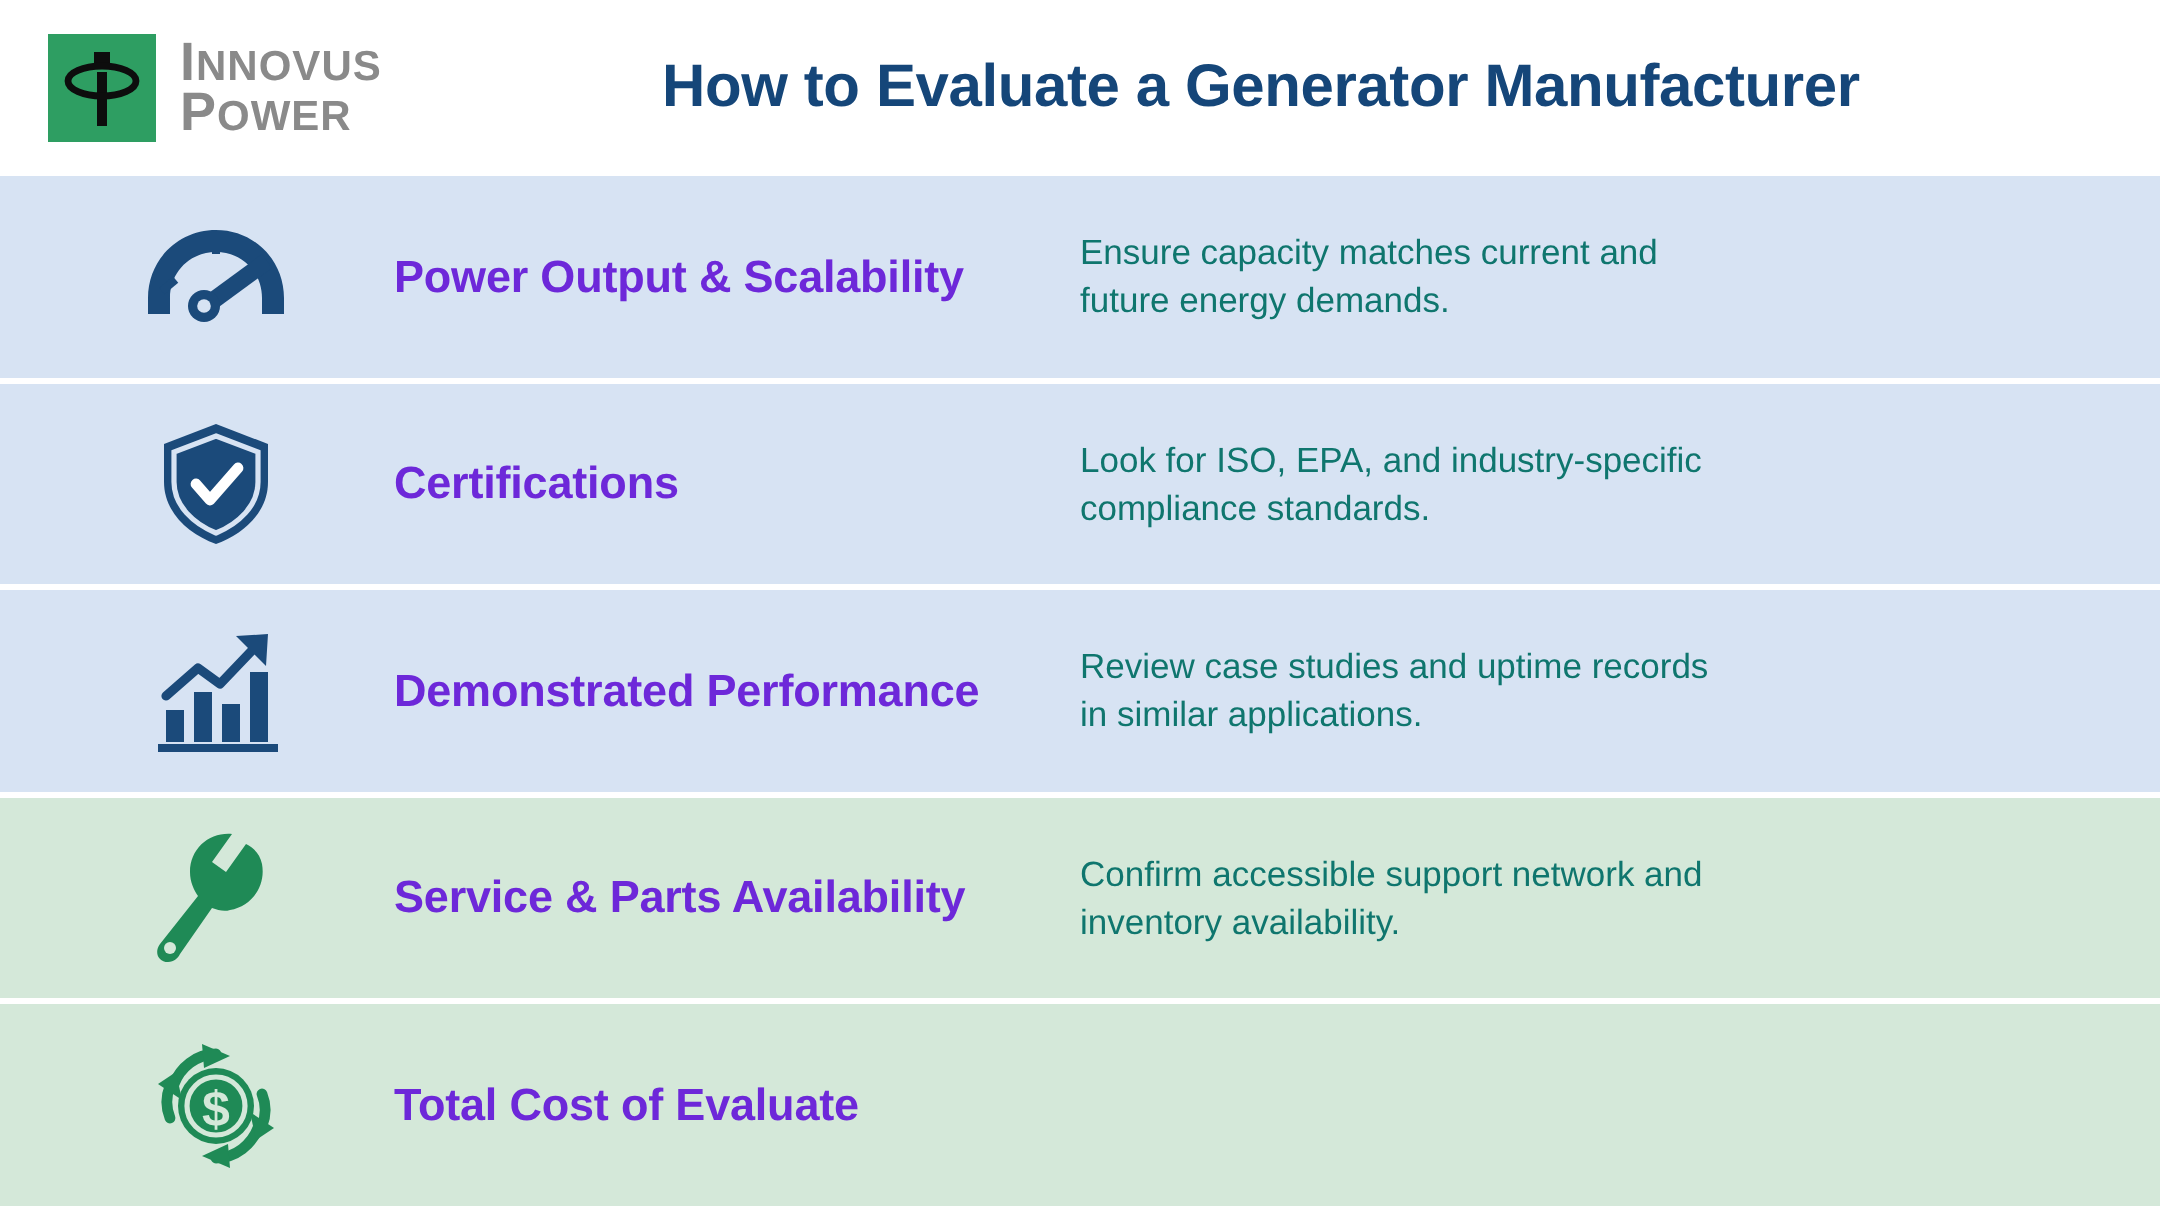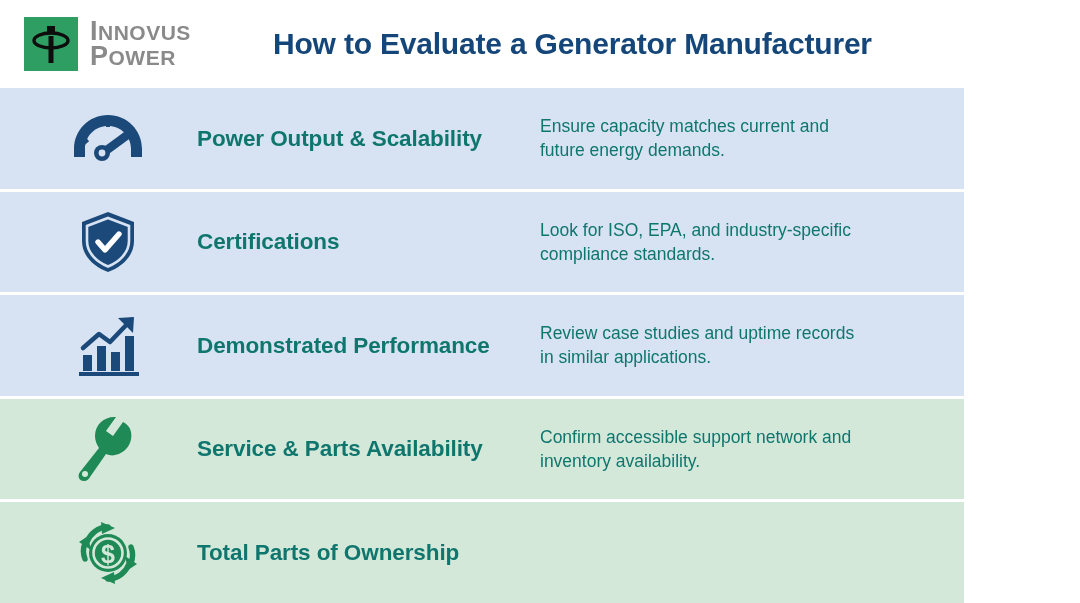--- a/index.html
+++ b/index.html
@@ -3,21 +3,21 @@
 <meta charset="utf-8">
 <style>
   * { margin:0; padding:0; box-sizing:border-box; }
   html, body {
     width:1080px; height:603px;
     background:#ffffff;
     font-family:"Liberation Sans", sans-serif;
     overflow:hidden;
   }
   .infographic {
-    width:964px; height:603px;
+    width:1080px; height:603px;
     background:#ffffff;
     display:flex; flex-direction:column;
   }
 
   
   .header {
     height:88px;
     background:#ffffff;
     display:flex; align-items:center;
     padding-left:24px;
@@ -71,21 +71,21 @@
   .row-icon {
     width:92px;
     flex:0 0 92px;
     display:flex; align-items:center; justify-content:center;
   }
   .row-icon svg { display:block; }
 
   .row-title {
     flex:0 0 386px;
     padding-left:43px;
-    color:#0f766e;
+    color:#6d28d9;
     font-size:22.5px;
     font-weight:bold;
     line-height:1.22;
     letter-spacing:-0.1px;
   }
   .row-desc {
     flex:1;
     padding-right:24px;
     color:#0f766e;
     font-size:17.5px;
@@ -186,17 +186,17 @@
           <path d="M22 22 C25 14 33 7 43 7" fill="none" stroke="#1f8a56" stroke-width="5.4" stroke-linecap="round"></path>
           <path d="M36 2 L50 8 L37 14 Z" fill="#1f8a56"></path>
           <path d="M64 44 C61 52 53 59 43 59" fill="none" stroke="#1f8a56" stroke-width="5.4" stroke-linecap="round"></path>
           <path d="M50 64 L36 58 L49 52 Z" fill="#1f8a56"></path>
           <path d="M66 27 C68 32 68 38 66 43" fill="none" stroke="#1f8a56" stroke-width="5.4" stroke-linecap="round"></path>
           <path d="M72 44 L63 50 L60 36 Z" fill="#1f8a56"></path>
           <path d="M20 39 C18 34 18 28 20 23" fill="none" stroke="#1f8a56" stroke-width="5.4" stroke-linecap="round"></path>
           <path d="M14 22 L23 16 L26 30 Z" fill="#1f8a56"></path>
         </svg>
       </div>
-      <div class="row-title">Total Parts of Ownership</div>
+      <div class="row-title">Total Cost of Evaluate</div>
     </div>
 
   </div>
 </div>
 
 </body></html>

